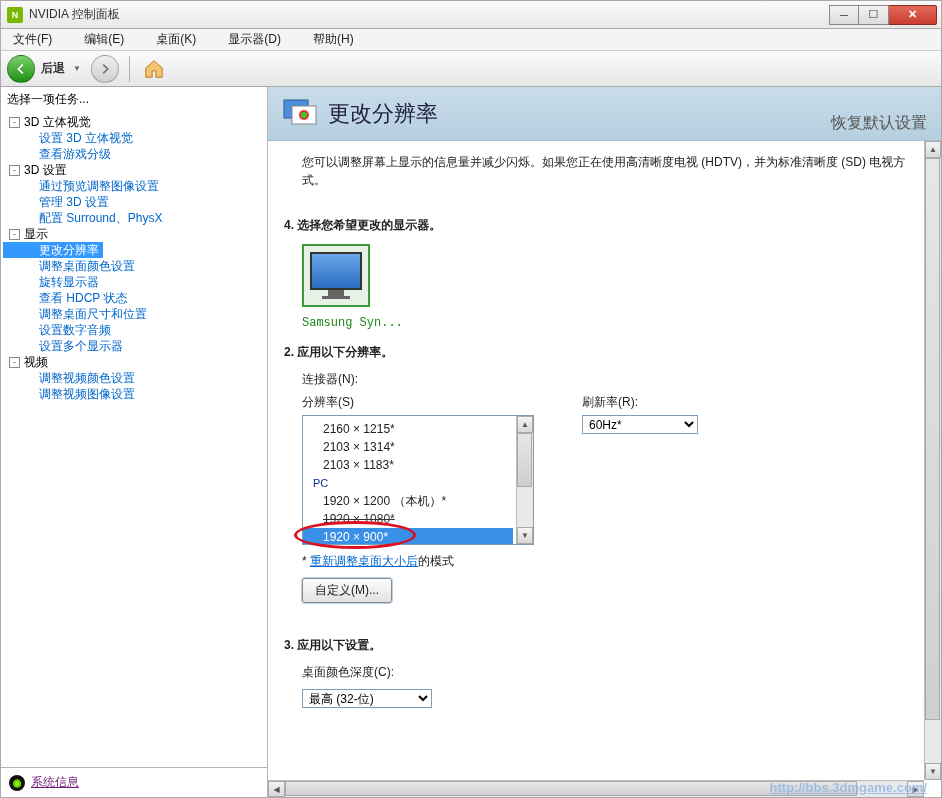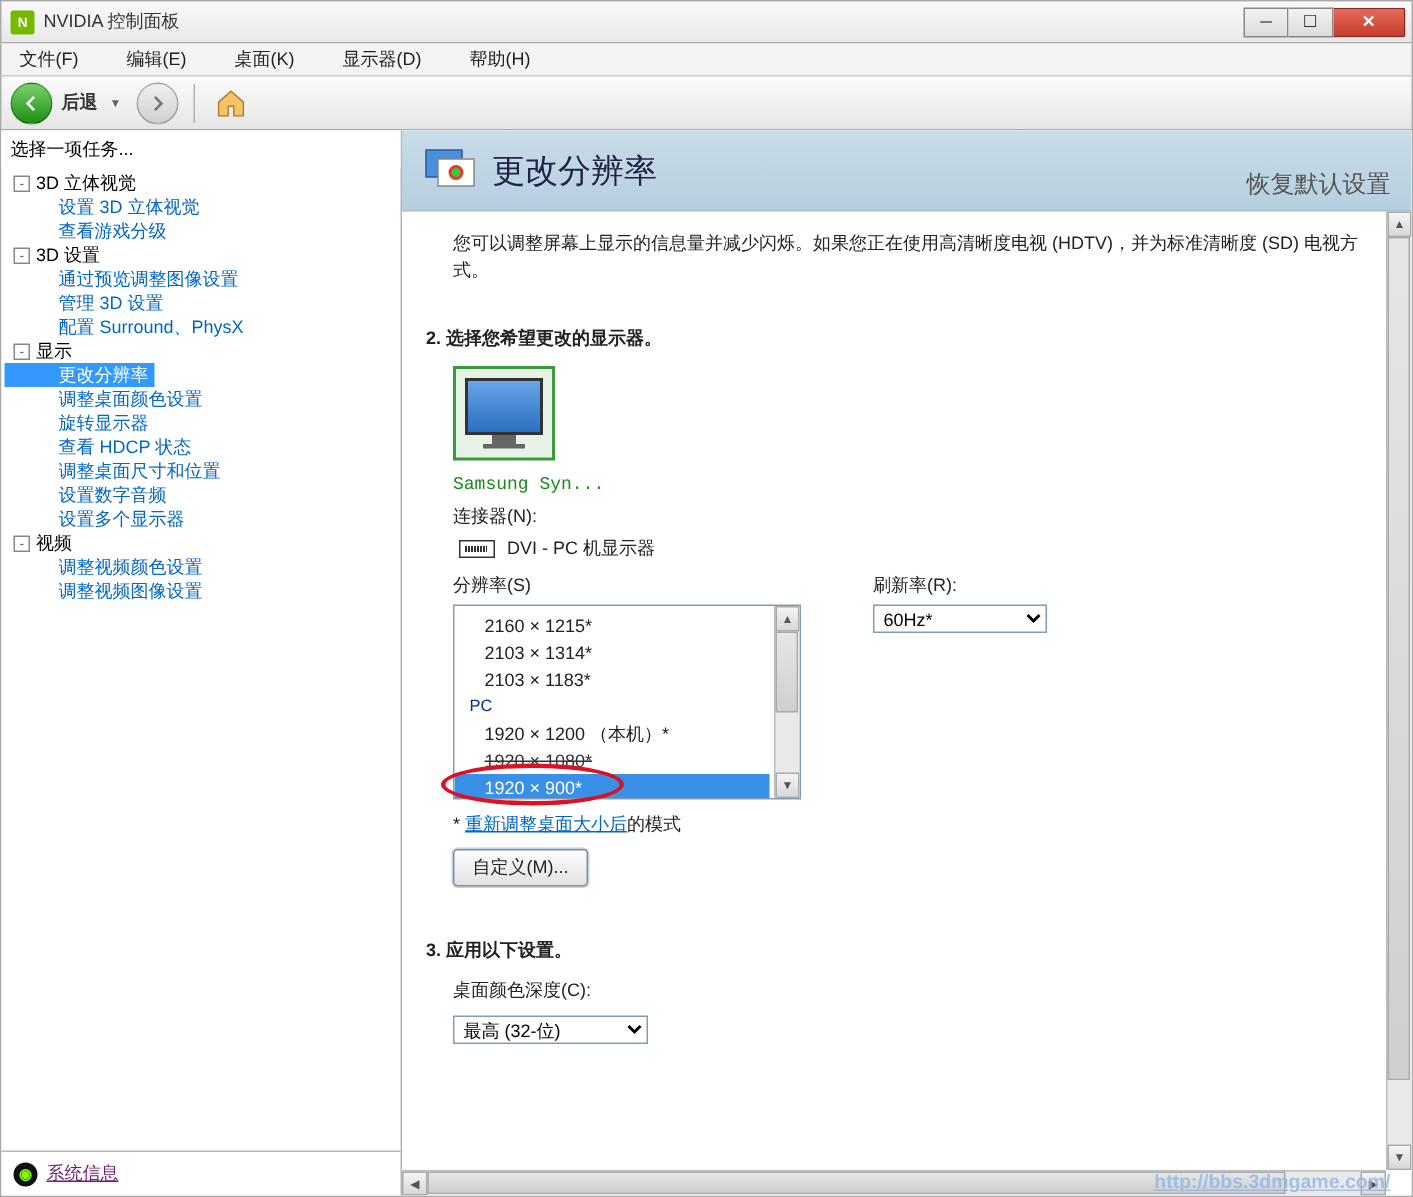--- a/index.html
+++ b/index.html
@@ -186,34 +186,31 @@
           <circle cx="22" cy="19" r="3" fill="#3c3"></circle>
         </svg>
       </div>
       <h1>更改分辨率</h1>
       <div class="restore">恢复默认设置</div>
     </div>
 
     <div class="content-body">
       <div class="desc">您可以调整屏幕上显示的信息量并减少闪烁。如果您正在使用高清晰度电视 (HDTV)，并为标准清晰度 (SD) 电视方式。</div>
 
-      <div class="section-title">2.  选择您希望更改的显示器。</div>
+      <div class="section-title">4.  选择您希望更改的显示器。</div>
       <div class="mon-item">
         <div class="screen"></div>
         <div class="stand"></div>
         <div class="base"></div>
       </div>
       <div class="mon-caption">Samsung Syn...</div>
 
+      <div class="section-title">2.  应用以下分辨率。</div>
       <div class="field-row">
         <label>连接器(N):</label>
-        <div class="conn-row">
-          <div class="conn-icon"></div>
-          <span>DVI - PC 机显示器</span>
-        </div>
       </div>
 
       <div class="two-col">
         <div class="col">
           <label>分辨率(S)</label>
           <div style="position:relative; margin-top:4px;">
             <div class="reslist">
               <div class="scrollbar">
                 <div class="up">▲</div>
                 <div class="thumb"></div>

